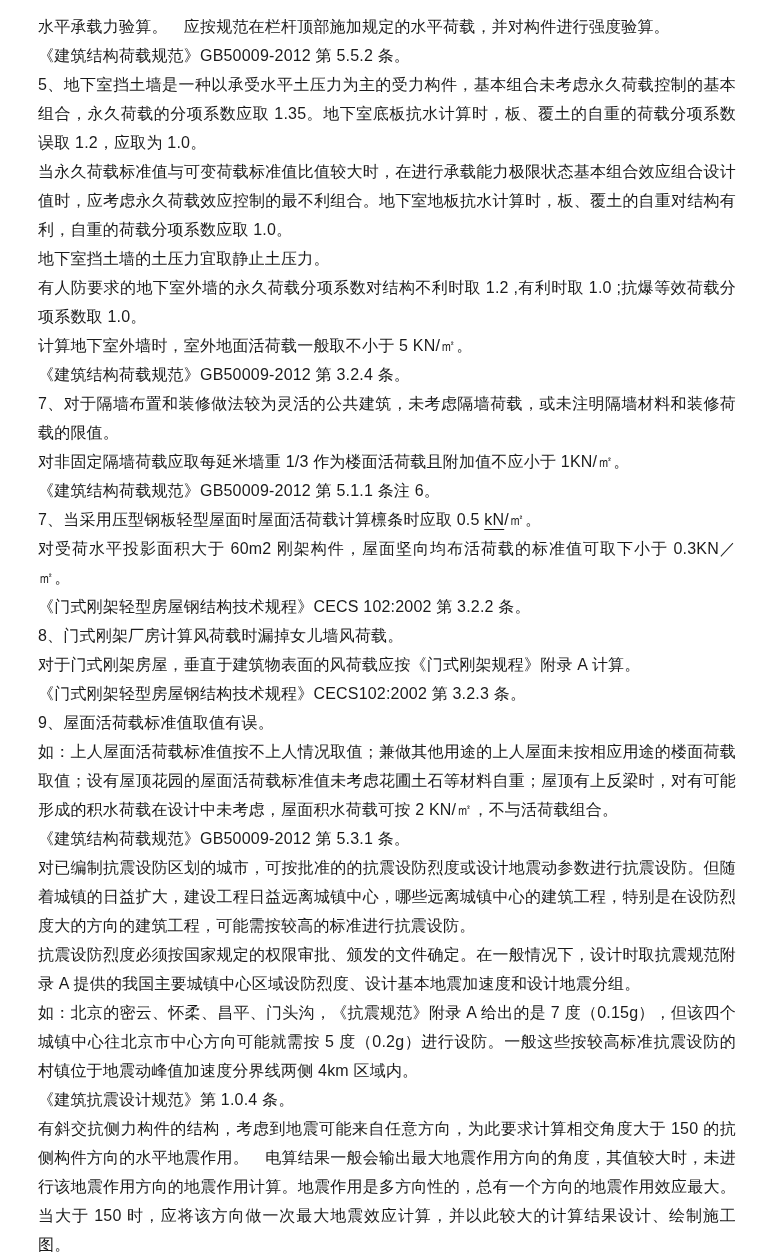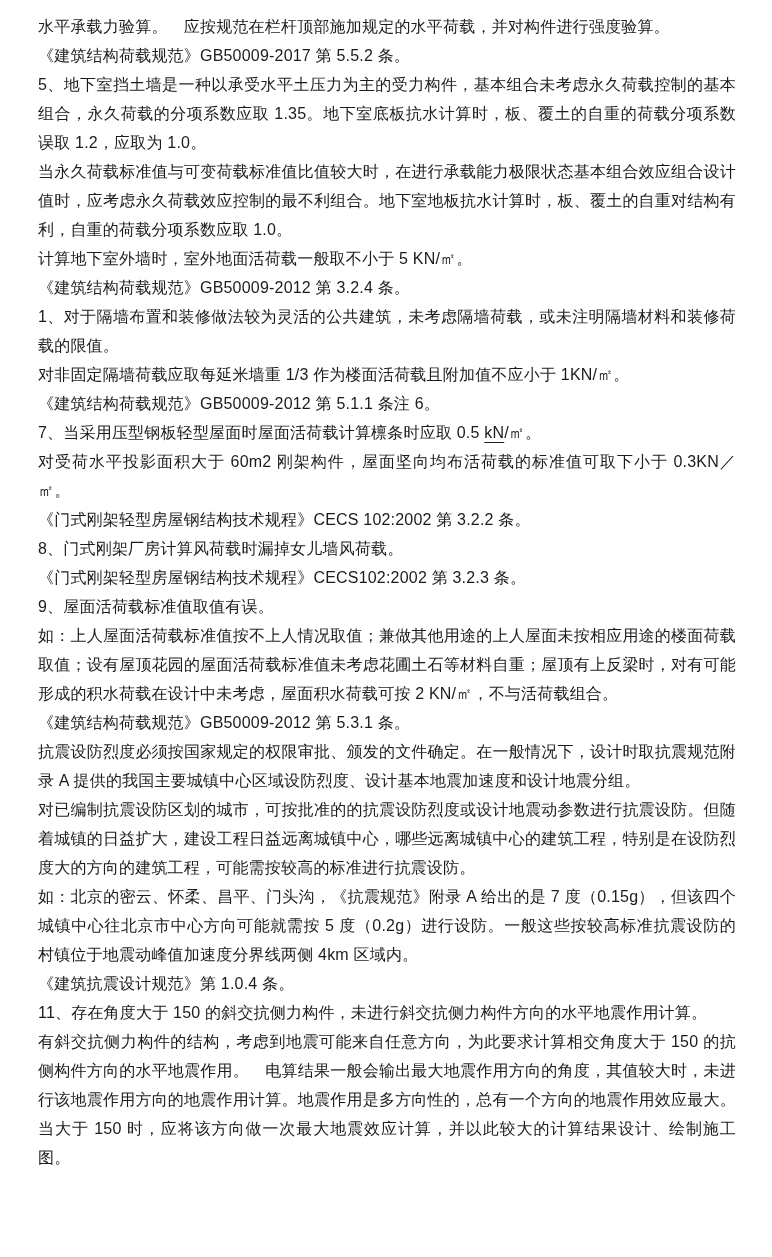--- a/index.html
+++ b/index.html
@@ -23,40 +23,42 @@
     text-underline-offset:4px;
     text-decoration:underline;
   }
 </style>
 </head>
 <body>
 
 <div class="page">
   <div class="doc">
     <p>水平承载力验算。　应按规范在栏杆顶部施加规定的水平荷载，并对构件进行强度验算。</p>
-    <p>《建筑结构荷载规范》GB50009-2017 第 5.5.2 条。</p>
+    <p>《建筑结构荷载规范》GB50009-2012 第 5.5.2 条。</p>
     <p>5、地下室挡土墙是一种以承受水平土压力为主的受力构件，基本组合未考虑永久荷载控制的基本组合，永久荷载的分项系数应取 1.35。地下室底板抗水计算时，板、覆土的自重的荷载分项系数误取 1.2，应取为 1.0。</p>
     <p>当永久荷载标准值与可变荷载标准值比值较大时，在进行承载能力极限状态基本组合效应组合设计值时，应考虑永久荷载效应控制的最不利组合。地下室地板抗水计算时，板、覆土的自重对结构有利，自重的荷载分项系数应取 1.0。</p>
+    <p>地下室挡土墙的土压力宜取静止土压力。</p>
+    <p>有人防要求的地下室外墙的永久荷载分项系数对结构不利时取 1.2 ,有利时取 1.0 ;抗爆等效荷载分项系数取 1.0。</p>
     <p>计算地下室外墙时，室外地面活荷载一般取不小于 5 KN/㎡。</p>
     <p>《建筑结构荷载规范》GB50009-2012 第 3.2.4 条。</p>
-    <p>1、对于隔墙布置和装修做法较为灵活的公共建筑，未考虑隔墙荷载，或未注明隔墙材料和装修荷载的限值。</p>
+    <p>7、对于隔墙布置和装修做法较为灵活的公共建筑，未考虑隔墙荷载，或未注明隔墙材料和装修荷载的限值。</p>
     <p>对非固定隔墙荷载应取每延米墙重 1/3 作为楼面活荷载且附加值不应小于 1KN/㎡。</p>
     <p>《建筑结构荷载规范》GB50009-2012 第 5.1.1 条注 6。</p>
     <p>
       <span>7、当采用压型钢板轻型屋面时屋面活荷载计算檩条时应取 0.5 </span><span class="misspell">kN</span><span>/㎡。</span>
     </p>
     <p>对受荷水平投影面积大于 60m2 刚架构件，屋面坚向均布活荷载的标准值可取下小于 0.3KN／㎡。</p>
     <p>《门式刚架轻型房屋钢结构技术规程》CECS 102:2002 第 3.2.2 条。</p>
     <p>8、门式刚架厂房计算风荷载时漏掉女儿墙风荷载。</p>
+    <p>对于门式刚架房屋，垂直于建筑物表面的风荷载应按《门式刚架规程》附录 A 计算。</p>
     <p>《门式刚架轻型房屋钢结构技术规程》CECS102:2002 第 3.2.3 条。</p>
     <p>9、屋面活荷载标准值取值有误。</p>
     <p>如：上人屋面活荷载标准值按不上人情况取值；兼做其他用途的上人屋面未按相应用途的楼面荷载取值；设有屋顶花园的屋面活荷载标准值未考虑花圃土石等材料自重；屋顶有上反梁时，对有可能形成的积水荷载在设计中未考虑，屋面积水荷载可按 2 KN/㎡，不与活荷载组合。</p>
     <p>《建筑结构荷载规范》GB50009-2012 第 5.3.1 条。</p>
+    <p>对已编制抗震设防区划的城市，可按批准的的抗震设防烈度或设计地震动参数进行抗震设防。但随着城镇的日益扩大，建设工程日益远离城镇中心，哪些远离城镇中心的建筑工程，特别是在设防烈度大的方向的建筑工程，可能需按较高的标准进行抗震设防。</p>
     <p>抗震设防烈度必须按国家规定的权限审批、颁发的文件确定。在一般情况下，设计时取抗震规范附录 A 提供的我国主要城镇中心区域设防烈度、设计基本地震加速度和设计地震分组。</p>
-    <p>对已编制抗震设防区划的城市，可按批准的的抗震设防烈度或设计地震动参数进行抗震设防。但随着城镇的日益扩大，建设工程日益远离城镇中心，哪些远离城镇中心的建筑工程，特别是在设防烈度大的方向的建筑工程，可能需按较高的标准进行抗震设防。</p>
     <p>如：北京的密云、怀柔、昌平、门头沟，《抗震规范》附录 A 给出的是 7 度（0.15g），但该四个城镇中心往北京市中心方向可能就需按 5 度（0.2g）进行设防。一般这些按较高标准抗震设防的村镇位于地震动峰值加速度分界线两侧 4km 区域内。</p>
     <p>《建筑抗震设计规范》第 1.0.4 条。</p>
-    <p>11、存在角度大于 150 的斜交抗侧力构件，未进行斜交抗侧力构件方向的水平地震作用计算。</p>
     <p>有斜交抗侧力构件的结构，考虑到地震可能来自任意方向，为此要求计算相交角度大于 150 的抗侧构件方向的水平地震作用。　电算结果一般会输出最大地震作用方向的角度，其值较大时，未进行该地震作用方向的地震作用计算。地震作用是多方向性的，总有一个方向的地震作用效应最大。当大于 150 时，应将该方向做一次最大地震效应计算，并以此较大的计算结果设计、绘制施工图。</p>
 
   </div>
 
 </div>
 
 </body></html>

